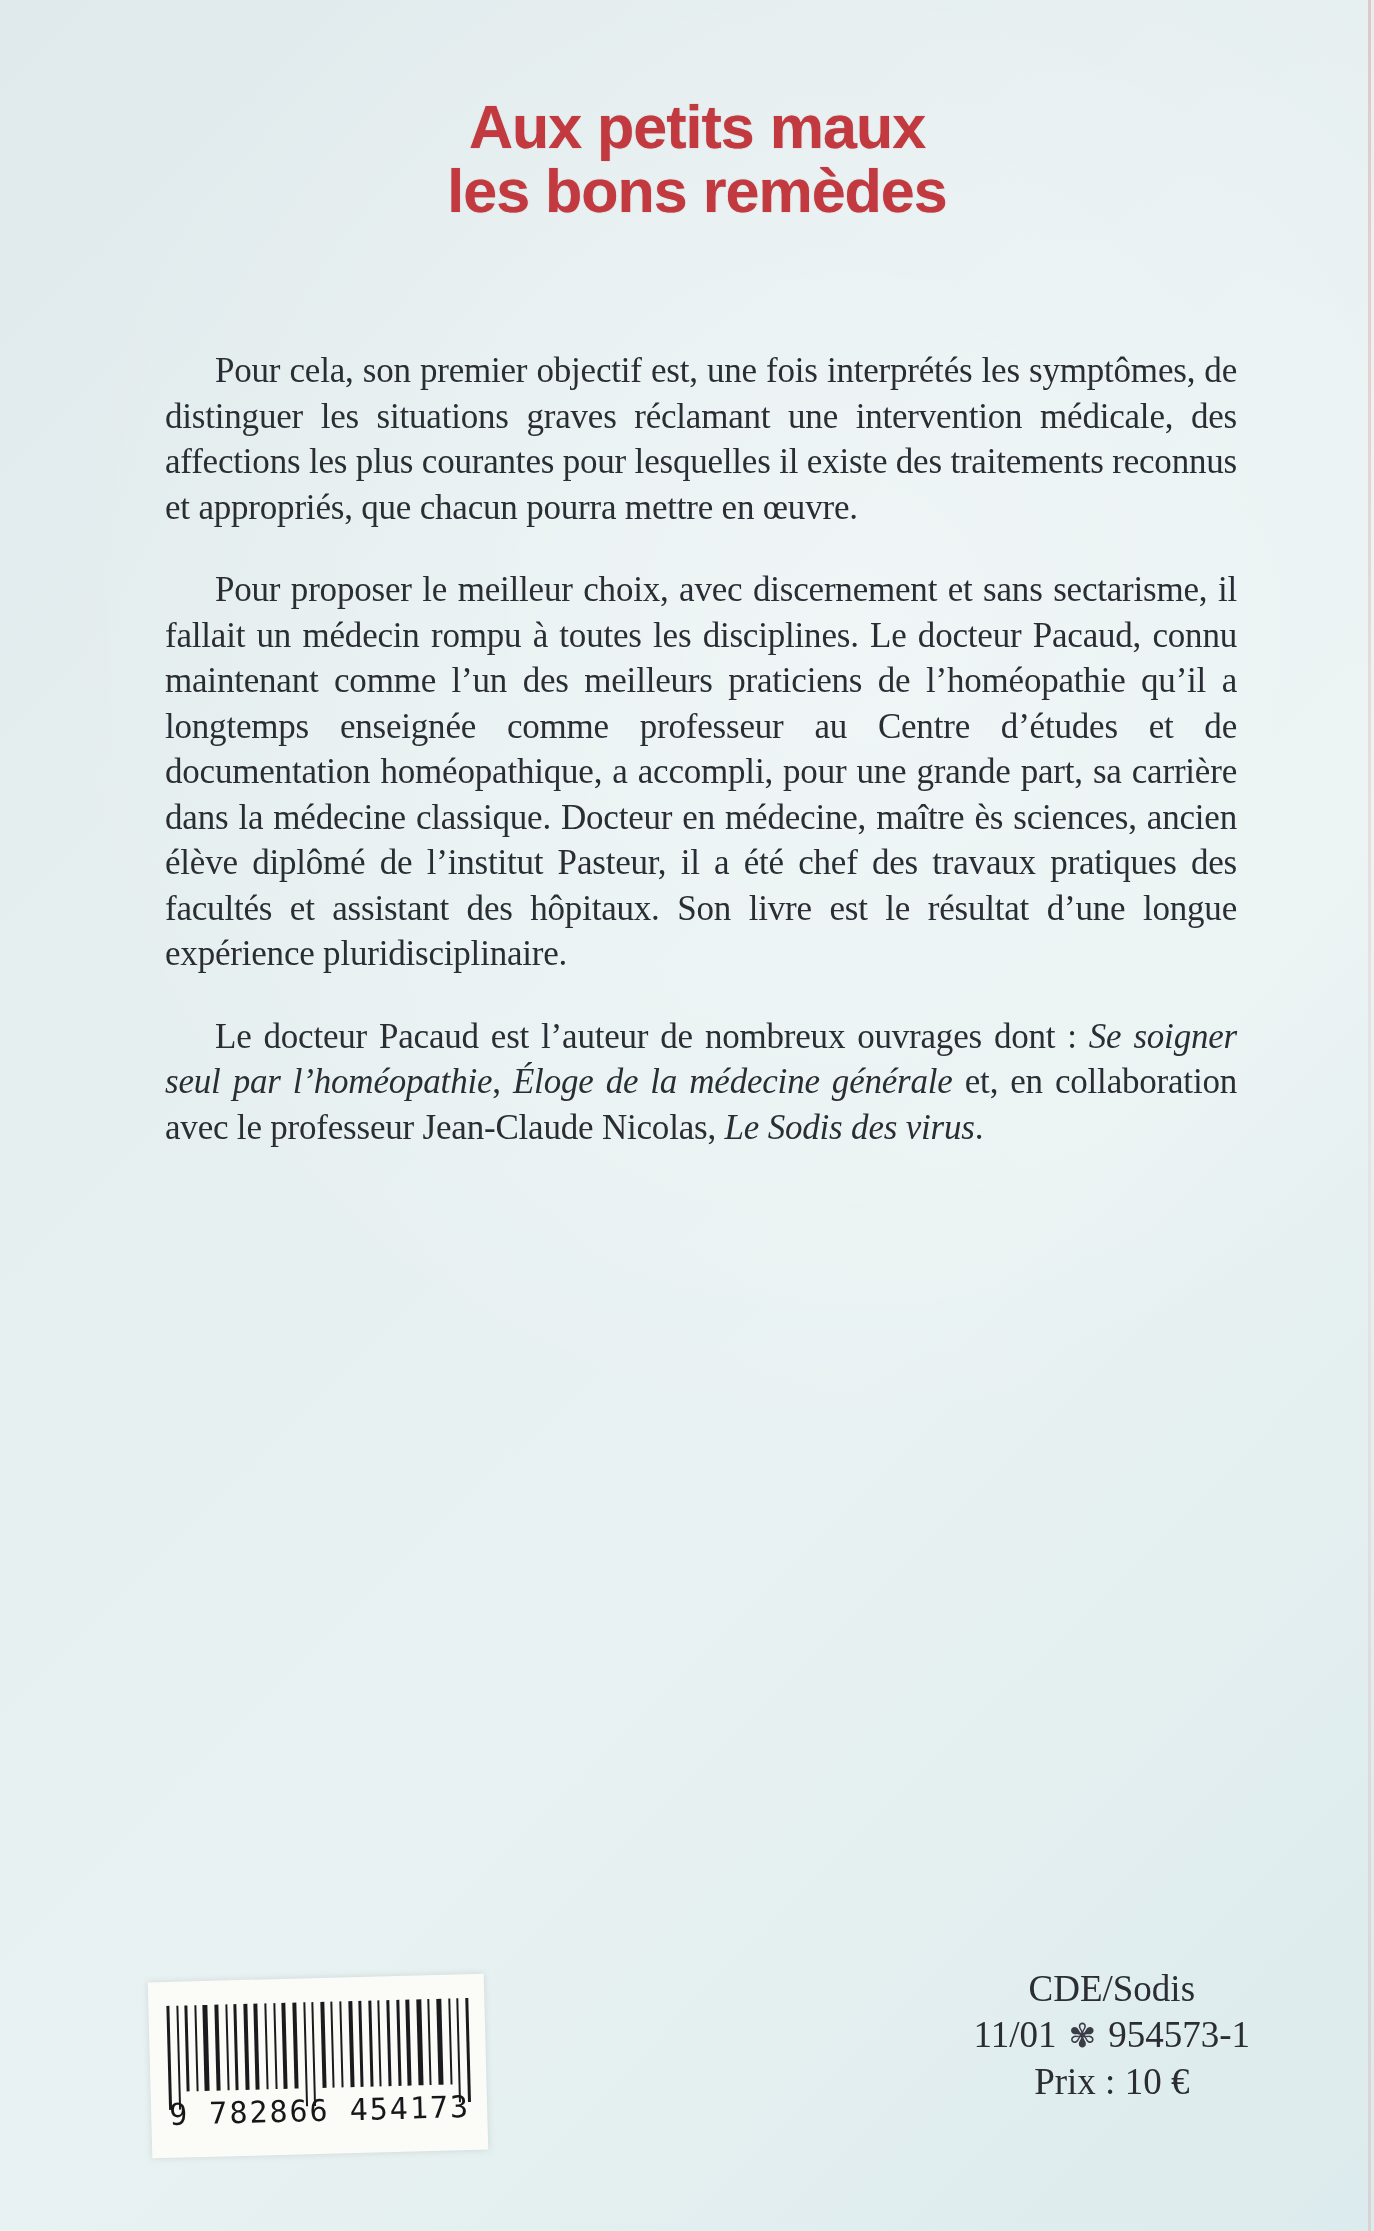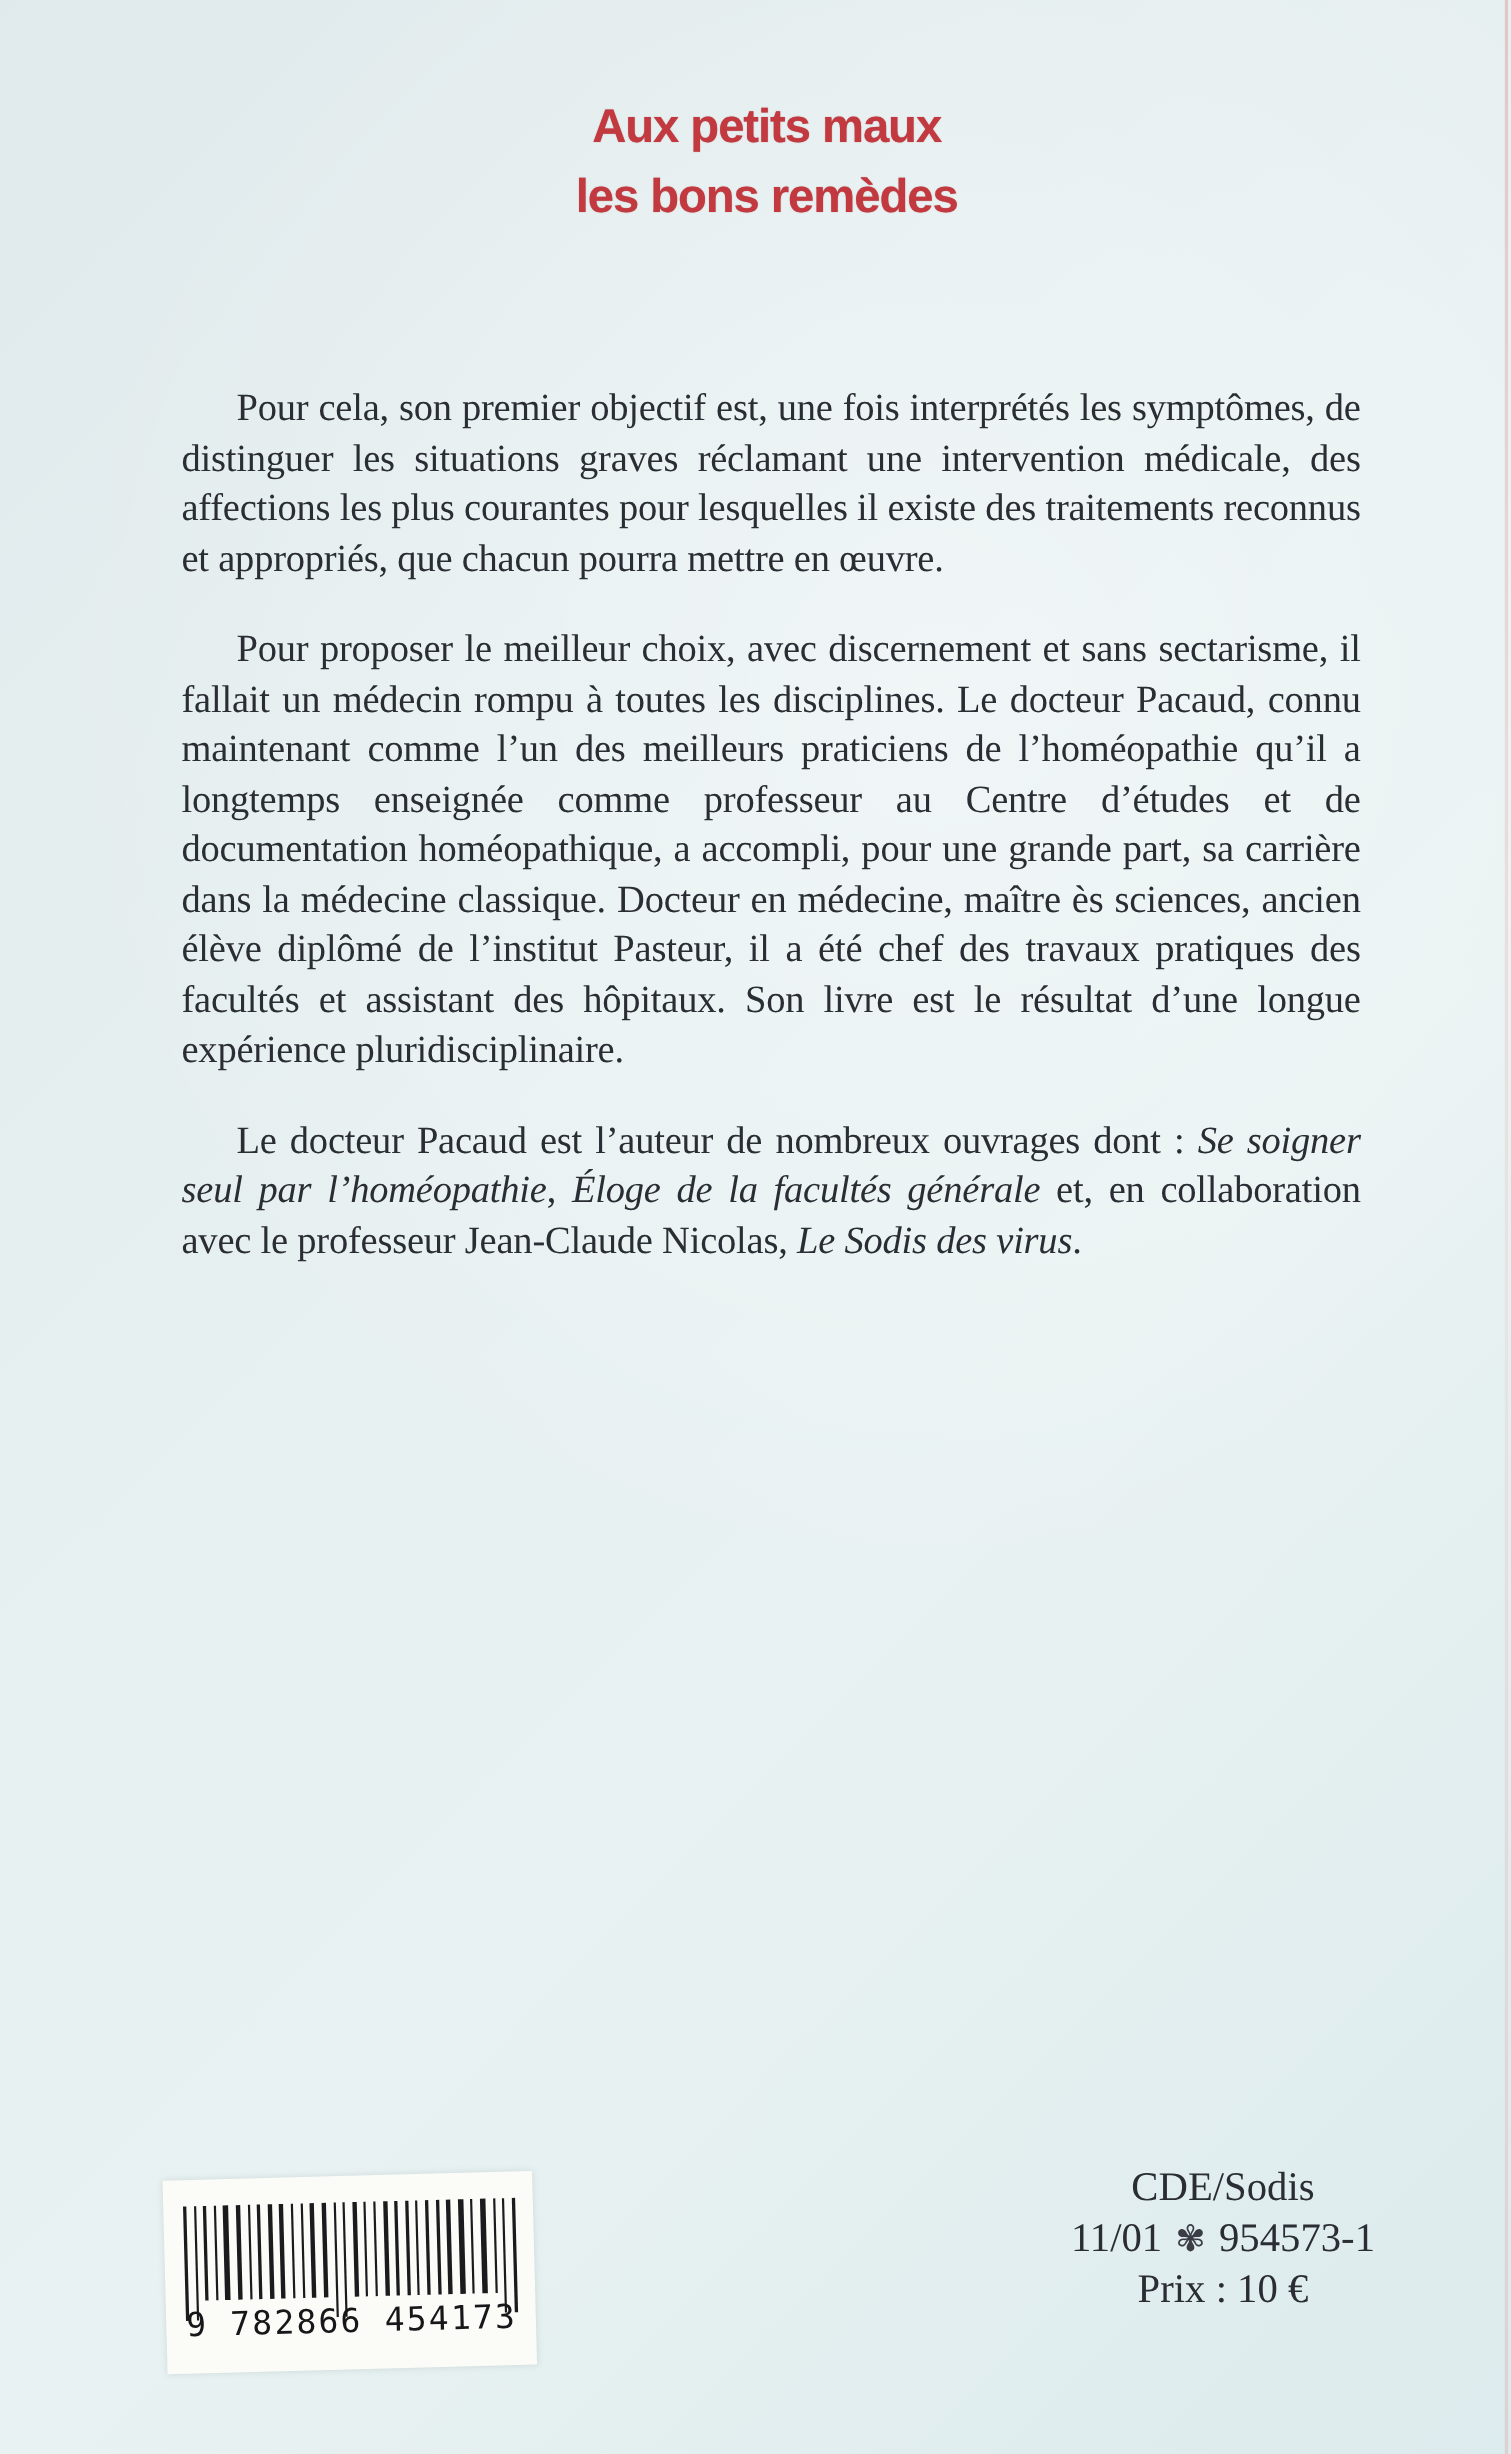--- a/index.html
+++ b/index.html
@@ -17,21 +17,21 @@
   .edge-line{
     position:absolute;right:3px;top:0;width:3px;height:100%;
     background:linear-gradient(180deg,rgba(216,150,150,.45),rgba(216,150,150,.12) 55%,rgba(216,150,150,.3));
   }
 
   .title{
     position:absolute;top:54px;left:0;right:0;
     text-align:center;
     font-family:"Liberation Sans",sans-serif;
     font-weight:700;
-    font-size:43px;line-height:64px;
+    font-size:61px;line-height:64px;
     letter-spacing:-1px;
     color:#c2393f;
     text-shadow:0 0 1px rgba(146,38,44,.55);
     padding-left:20px;
   }
   .title .tline{display:block;}
 
   .synopsis{
     position:absolute;left:165px;top:348px;width:1072px;
     font-size:35px;line-height:45.5px;
@@ -76,21 +76,21 @@
   <div class="edge-line"></div>
 
   <h1 class="title">
     <span class="tline">Aux petits maux</span>
     <span class="tline">les bons remèdes</span>
   </h1>
 
   <div class="synopsis">
     <p>Pour cela, son premier objectif est, une fois interprétés les symptômes, de distinguer les situations graves réclamant une intervention médicale, des affections les plus courantes pour lesquelles il existe des traitements reconnus et appropriés, que chacun pourra mettre en œuvre.</p>
     <p>Pour proposer le meilleur choix, avec discernement et sans sectarisme, il fallait un médecin rompu à toutes les disciplines. Le docteur Pacaud, connu maintenant comme l’un des meilleurs praticiens de l’homéopathie qu’il a longtemps enseignée comme professeur au Centre d’études et de documentation homéopathique, a accompli, pour une grande part, sa carrière dans la médecine classique. Docteur en médecine, maître ès sciences, ancien élève diplômé de l’institut Pasteur, il a été chef des travaux pratiques des facultés et assistant des hôpitaux. Son livre est le résultat d’une longue expérience pluridisciplinaire.</p>
-    <p><span>Le docteur Pacaud est l’auteur de nombreux ouvrages dont : </span><span class="italic">Se soigner seul par l’homéopathie</span><span>, </span><span class="italic">Éloge de la facultés générale</span><span> et, en collaboration avec le professeur Jean-Claude Nicolas, </span><span class="italic">Le Sodis des virus</span><span>.</span></p>
+    <p><span>Le docteur Pacaud est l’auteur de nombreux ouvrages dont : </span><span class="italic">Se soigner seul par l’homéopathie</span><span>, </span><span class="italic">Éloge de la médecine générale</span><span> et, en collaboration avec le professeur Jean-Claude Nicolas, </span><span class="italic">Le Sodis des virus</span><span>.</span></p>
   </div>
 
   <div class="barcode-label">
     <div class="bars">
         <i class="g" style="width:3px"></i>
         <i class="g" style="width:2px"></i>
         <i class="b" style="width:3px"></i>
         <i class="b" style="width:2px"></i>
         <i class="b" style="width:5px"></i>
         <i class="b" style="width:4px"></i>

